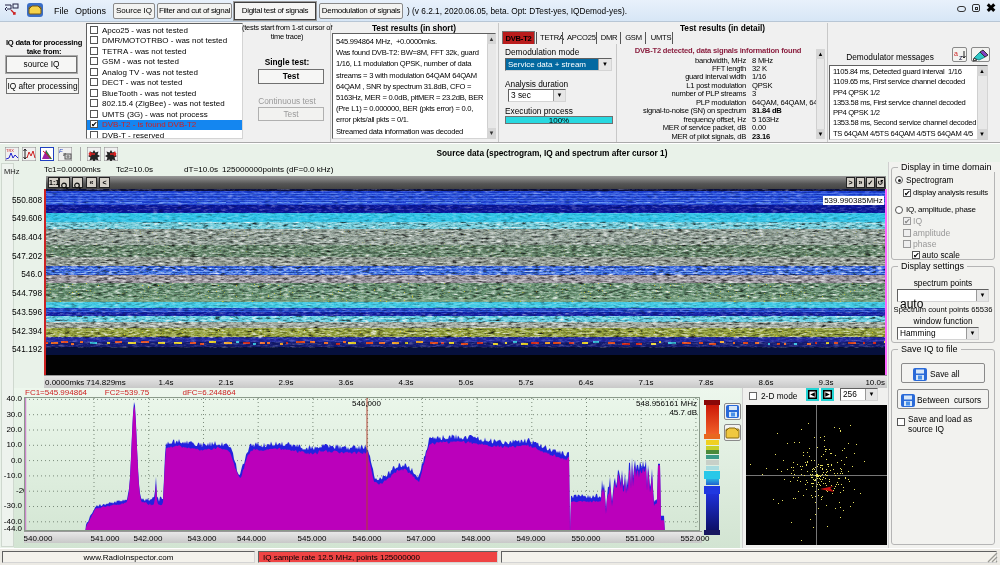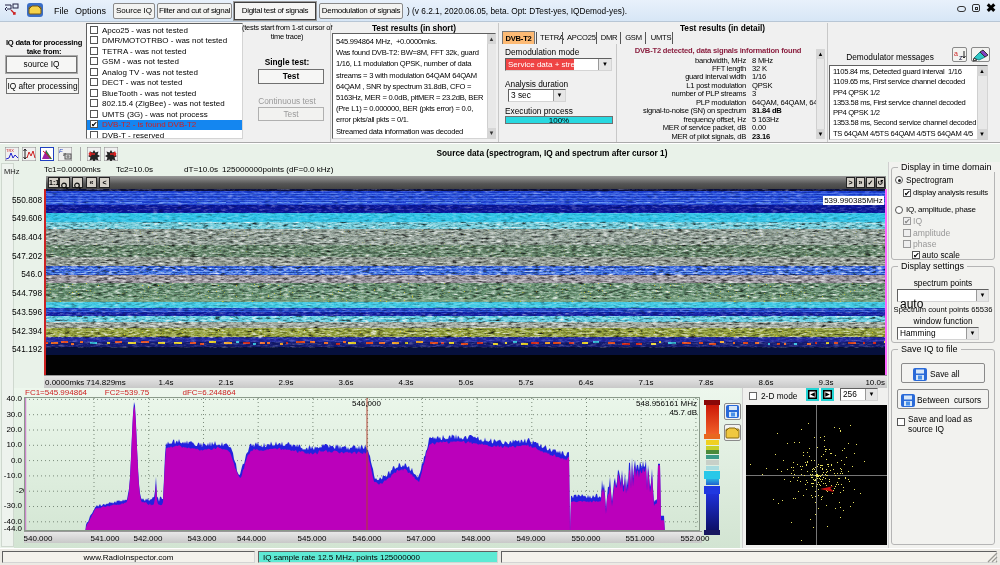--- a/index.html
+++ b/index.html
@@ -96,37 +96,37 @@
 <div class="abs" style="left:330px;top:23px;width:1px;height:119px;background:#c8c8c8;"></div>
 
 <div class="abs" style="left:333px;top:23px;width:162px;text-align:center;font-weight:bold;font-size:8.3px;">Test results (in short)</div>
 <div class="abs sunk" style="left:332px;top:33px;width:164px;height:106px;font-size:7.6px;letter-spacing:-0.25px;line-height:11.2px;padding:2px 1px 0 3px;">545.994864 MHz,&nbsp; +0.0000mks.<br>Was found DVB-T2: BW=8M, FFT 32k, guard<br>1/16, L1 modulation QPSK, number of data<br>streams = 3 with modulation 64QAM 64QAM<br>64QAM , SNR by spectrum 31.8dB, CFO =<br>5163Hz, MER = 0.0dB, pltMER = 23.2dB, BER<br>(Pre L1) = 0.000000, BER (pkts error) = 0.0,<br>error pkts/all pkts = 0/1.<br>Streamed data information was decoded</div>
 <div class="abs" style="left:487px;top:34px;width:9px;height:104px;background:#e8e8e8;border-left:1px solid #cfcfcf;"></div>
 <div class="abs" style="left:487px;top:34px;width:9px;height:10px;background:#d6d6d6;font-size:6px;text-align:center;line-height:10px;color:#333;">▲</div>
 <div class="abs" style="left:487px;top:128px;width:9px;height:10px;background:#d6d6d6;font-size:6px;text-align:center;line-height:10px;color:#333;">▼</div>
 
 <div class="abs" style="left:498px;top:23px;width:1px;height:119px;background:#c8c8c8;"></div>
 <div class="abs" style="left:500px;top:23px;width:445px;text-align:center;font-weight:bold;font-size:8.3px;">Test results (in detail)</div>
-<div class="abs" style="left:502px;top:31px;width:33px;height:13px;background:#fdba74;border:1px solid #777;border-bottom:none;font-size:7.6px;letter-spacing:-0.2px;font-weight:bold;text-align:center;line-height:13px;">DVB-T2</div>
+<div class="abs" style="left:502px;top:31px;width:33px;height:13px;background:#b91c1c;border:1px solid #777;border-bottom:none;font-size:7.6px;letter-spacing:-0.2px;font-weight:bold;text-align:center;line-height:13px;">DVB-T2</div>
 <div class="abs" style="left:540px;top:33px;width:22px;font-size:7.6px;letter-spacing:-0.2px;text-align:center;">TETRA</div>
 <div class="abs" style="left:567px;top:33px;width:27px;font-size:7.6px;letter-spacing:-0.2px;text-align:center;">APCO25</div>
 <div class="abs" style="left:600px;top:33px;width:18px;font-size:7.6px;letter-spacing:-0.2px;text-align:center;">DMR</div>
 <div class="abs" style="left:625px;top:33px;width:17px;font-size:7.6px;letter-spacing:-0.2px;text-align:center;">GSM</div>
 <div class="abs" style="left:650px;top:33px;width:22px;font-size:7.6px;letter-spacing:-0.2px;text-align:center;">UMTS</div>
 <div class="abs" style="left:536px;top:32px;width:1px;height:12px;background:#555;"></div>
 <div class="abs" style="left:562px;top:32px;width:1px;height:12px;background:#555;"></div>
 <div class="abs" style="left:596px;top:32px;width:1px;height:12px;background:#555;"></div>
 <div class="abs" style="left:620px;top:32px;width:1px;height:12px;background:#555;"></div>
 <div class="abs" style="left:645px;top:32px;width:1px;height:12px;background:#555;"></div>
 <div class="abs" style="left:672px;top:32px;width:1px;height:12px;background:#555;"></div>
 <div class="abs" style="left:616px;top:44px;width:1px;height:98px;background:#c8c8c8;"></div>
 
 <div class="abs" style="left:505px;top:47px;font-size:8.3px;">Demodulation mode</div>
 <div class="abs sunk" style="left:505px;top:58px;width:107px;height:13px;">
-  <div class="abs" style="left:0;top:0;width:68px;height:11px;background:#ef4444;color:#fff;font-size:8px;line-height:11px;padding-left:2px;white-space:nowrap;">Service data + stream</div>
+  <div class="abs" style="left:0;top:0;width:92px;height:11px;background:#0369a1;color:#fff;font-size:8px;line-height:11px;padding-left:2px;white-space:nowrap;">Service data + stream</div>
   <div class="abs" style="left:92px;top:0;width:13px;height:11px;background:#e6e6e6;border-left:1px solid #999;font-size:6px;text-align:center;line-height:11px;">▼</div>
 </div>
 <div class="abs" style="left:505px;top:79px;font-size:8.3px;">Analysis duration</div>
 <div class="abs sunk" style="left:508px;top:89px;width:58px;height:13px;">
   <div class="abs" style="left:2px;top:0;line-height:11px;font-size:8.3px;">3 sec</div>
   <div class="abs" style="left:44px;top:0;width:12px;height:11px;background:#e6e6e6;border-left:1px solid #999;font-size:6px;text-align:center;line-height:11px;">▼</div>
 </div>
 <div class="abs" style="left:505px;top:106px;font-size:8.3px;">Execution process</div>
 <div class="abs" style="left:505px;top:116px;width:108px;height:8px;border:1px solid #707070;background:#28d8e0;font-size:8px;text-align:center;line-height:7px;">100%</div>
 
@@ -577,18 +577,18 @@
         <rect x="3" y="7" width="8" height="5" fill="#d8e8f8"></rect>
         <rect x="5" y="7.5" width="4" height="4" fill="#4a90e8"></rect>
       </svg></span>
     <span style="position:absolute;left:19px;top:5px;white-space:nowrap;font-size:8.3px;">Between&nbsp; cursors</span>
   </div>
 <div class="abs" style="left:897px;top:418px;width:8px;height:8px;border:1px solid #555;background:#fff;"></div>
 <div class="abs" style="left:908px;top:415px;line-height:9.5px;font-size:8.3px;">Save and load as<br>source IQ</div>
 
 <div class="abs" style="left:0;top:548px;width:1000px;height:17px;background:#eceae4;border-top:1px solid #fff;"></div>
 <div class="abs sunk" style="left:2px;top:551px;width:253px;height:12px;background:#f4f2ec;text-align:center;line-height:11px;font-size:8px;">www.RadioInspector.com</div>
-<div class="abs sunk" style="left:258px;top:551px;width:240px;height:12px;background:#5eead4;line-height:11px;padding-left:4px;font-size:8px;">IQ sample rate 12.5 MHz, points 125000000</div>
+<div class="abs sunk" style="left:258px;top:551px;width:240px;height:12px;background:#ef4444;line-height:11px;padding-left:4px;font-size:8px;">IQ sample rate 12.5 MHz, points 125000000</div>
 <div class="abs sunk" style="left:501px;top:551px;width:496px;height:12px;background:#f4f2ec;"></div>
 
 <svg class="abs" style="left:986px;top:551px;" width="12" height="12">
     <path d="M11,2 L2,11 M11,6 L6,11 M11,10 L10,11" stroke="#9a9a94" stroke-width="1.3" fill="none"></path>
   </svg>
 
 </body></html>

